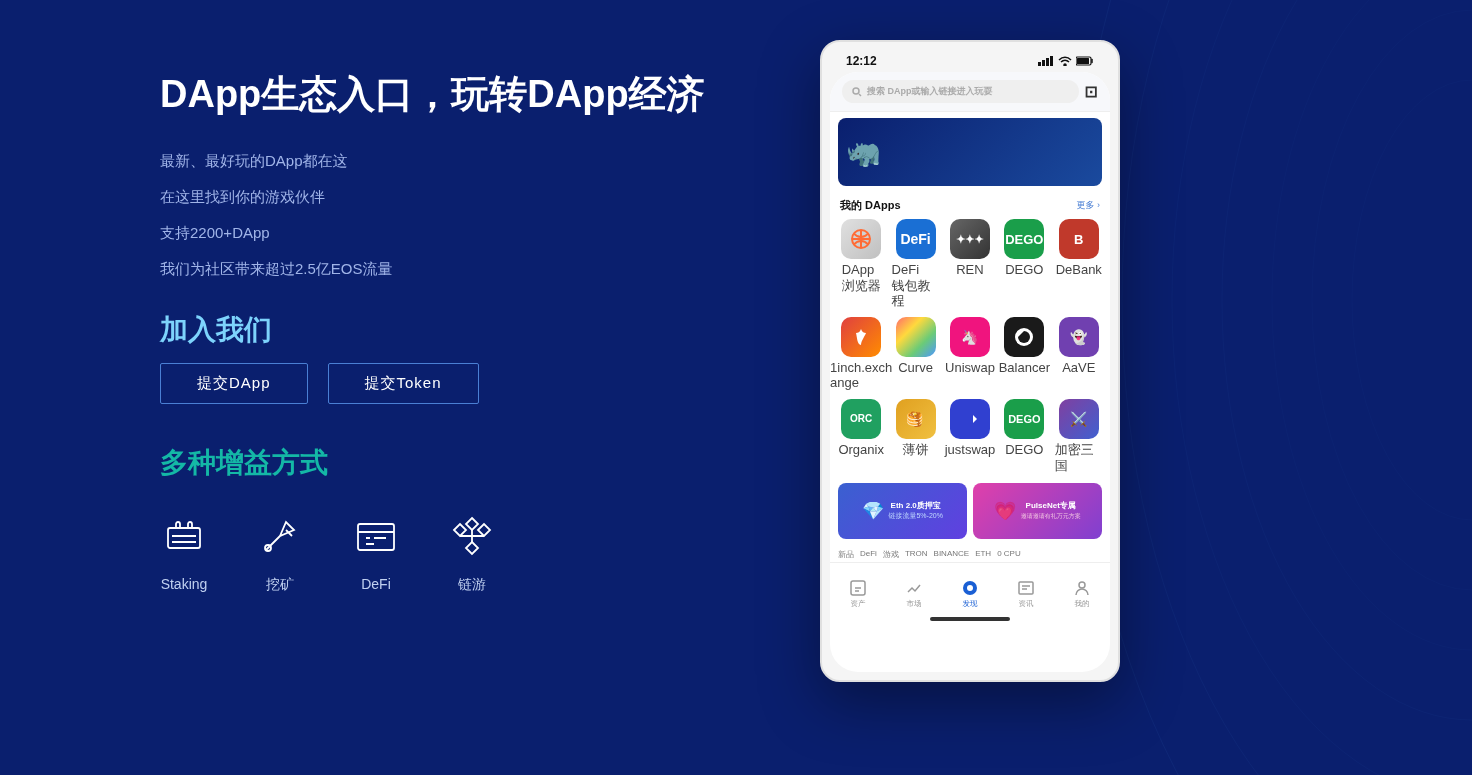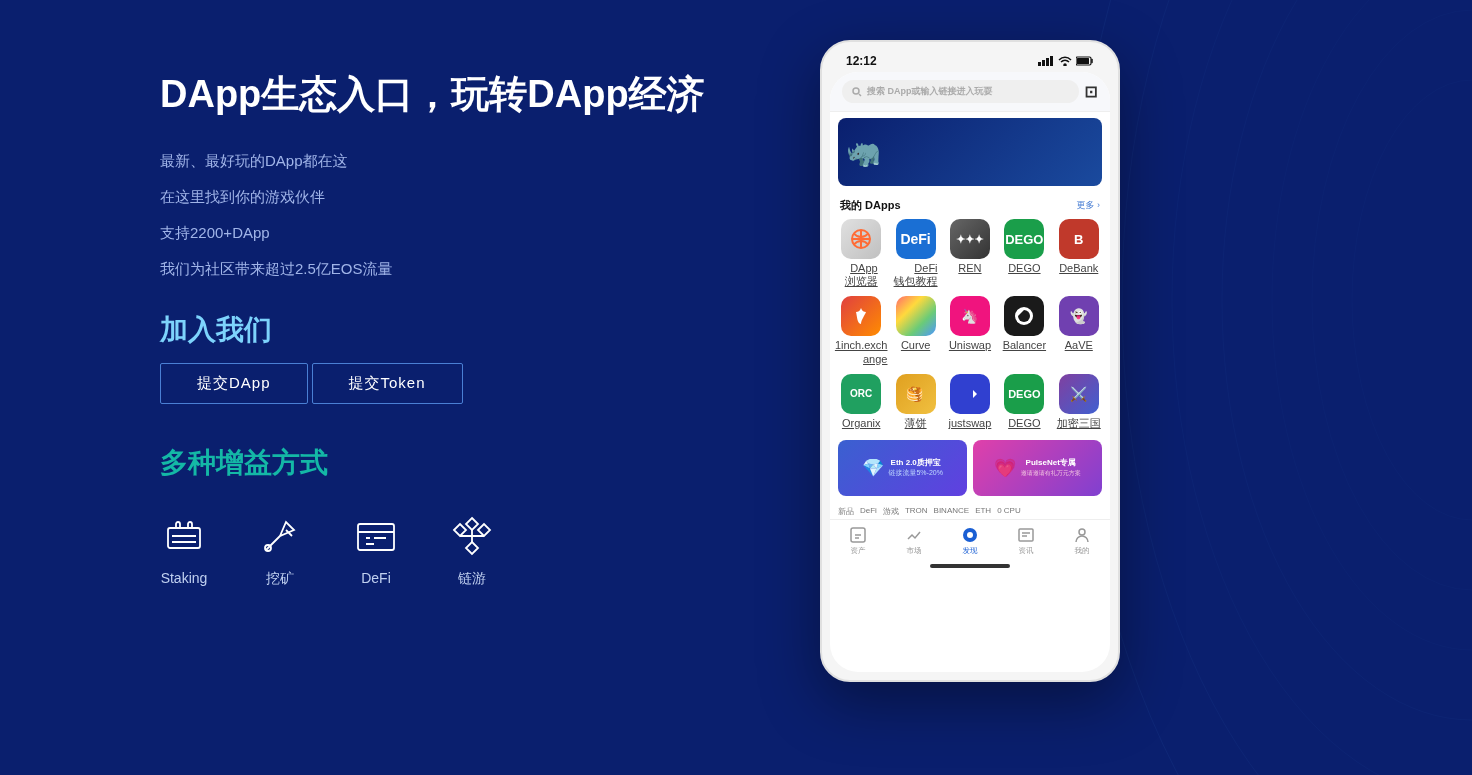--- a/index.html
+++ b/index.html
@@ -52,21 +52,21 @@
     .section-title {
       font-size: 28px;
       font-weight: 700;
       color: #7dd3fc;
       margin-bottom: 14px;
       margin-top: 10px;
     }
 
     .button-group {
       display: flex;
-      gap: 4px;
+      gap: 20px;
       margin-bottom: 40px;
     }
 
     .btn-outline {
       background: transparent;
       border: 1.5px solid #4a7fd4;
       color: #ffffff;
       font-size: 15px;
       padding: 10px 36px;
       cursor: pointer;
@@ -84,21 +84,21 @@
     .benefits-row {
       display: flex;
       gap: 48px;
       align-items: flex-start;
     }
 
     .benefit-item {
       display: flex;
       flex-direction: column;
       align-items: center;
-      gap: 10px;
+      gap: 16px;
     }
 
     .benefit-icon {
       width: 48px;
       height: 48px;
       color: #ffffff;
       display: flex;
       align-items: center;
       justify-content: center;
     }
@@ -120,21 +120,21 @@
     .right-section {
       width: 320px;
       margin-left: 80px;
       margin-top: -20px;
       flex-shrink: 0;
     }
 
     .phone-mockup {
       width: 300px;
       background: #f5f5f5;
-      border-radius: 30px;
+      border-radius: 20px;
       padding: 12px 8px 8px;
       box-shadow: 0 20px 60px rgba(0,0,0,0.4);
       position: relative;
       border: 2px solid #e0e0e0;
     }
 
     .phone-notch-area {
       display: flex;
       justify-content: space-between;
       align-items: center;
@@ -248,25 +248,24 @@
       border-radius: 10px;
       display: flex;
       align-items: center;
       justify-content: center;
       font-size: 14px;
       font-weight: 700;
       color: white;
     }
 
     .dapp-label {
-      font-size: 11px;
+      font-size: 13px;
       color: #444;
-      text-align: right;
+      text-align: left;
       line-height: 1.2;
-      text-decoration: underline;
     }
 
     
     .phone-bottom-banners {
       display: flex;
       gap: 6px;
       padding: 4px 8px 6px;
     }
 
     .promo-card {
@@ -306,21 +305,21 @@
     .phone-cat {
       font-size: 8px;
       color: #777;
       white-space: nowrap;
     }
 
     
     .phone-bottom-nav {
       display: flex;
       justify-content: space-around;
-      padding: 6px 0 4px;
+      padding: 16px 0 4px;
       border-top: 1px solid #eee;
       background: #fff;
     }
 
     .nav-item {
       display: flex;
       flex-direction: column;
       align-items: center;
       gap: 2px;
     }

